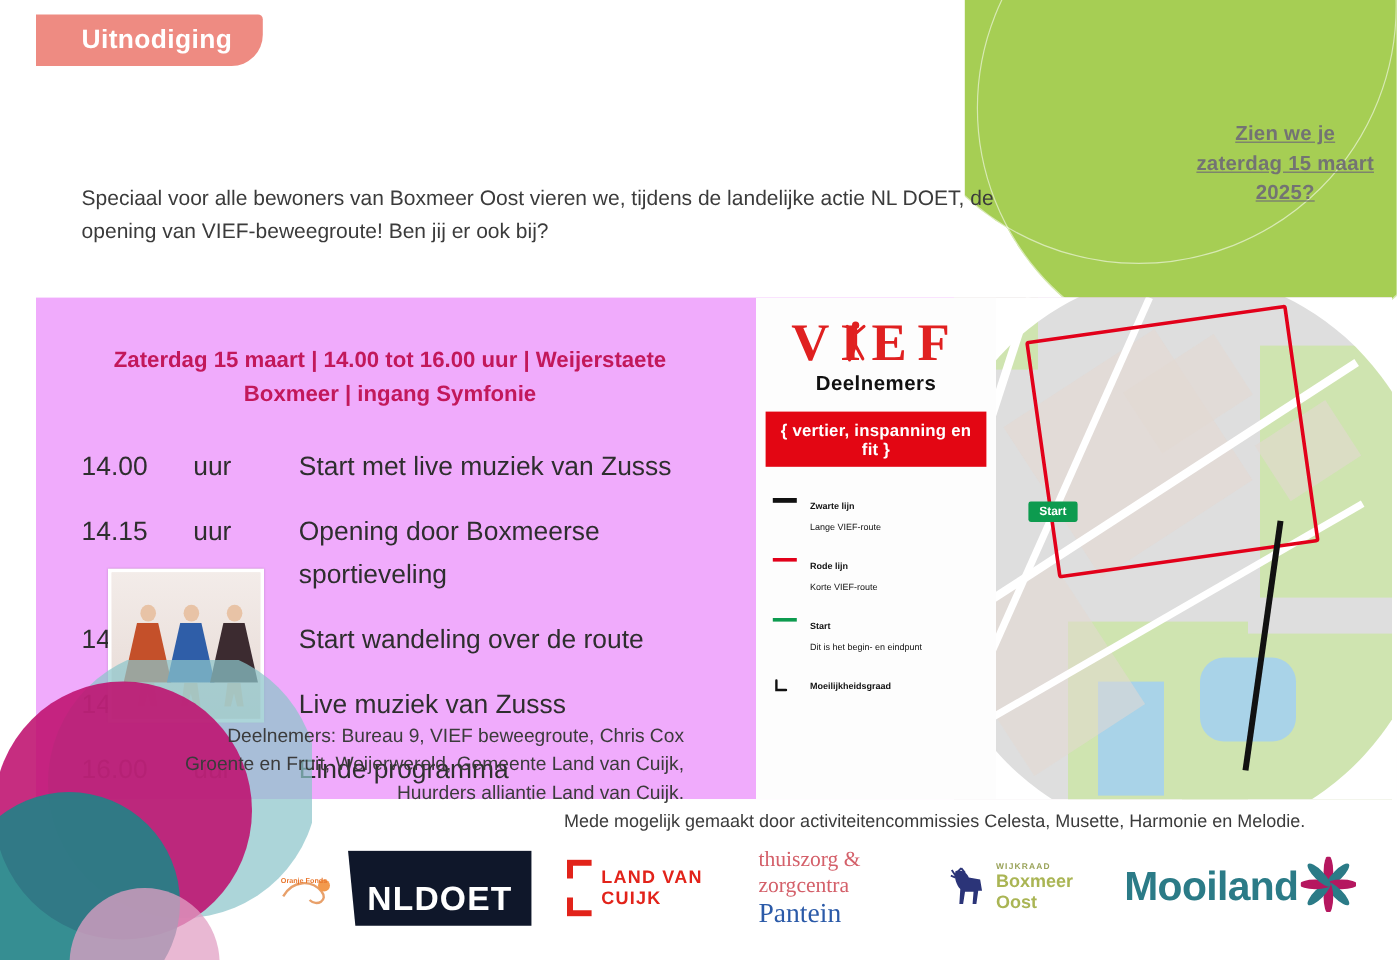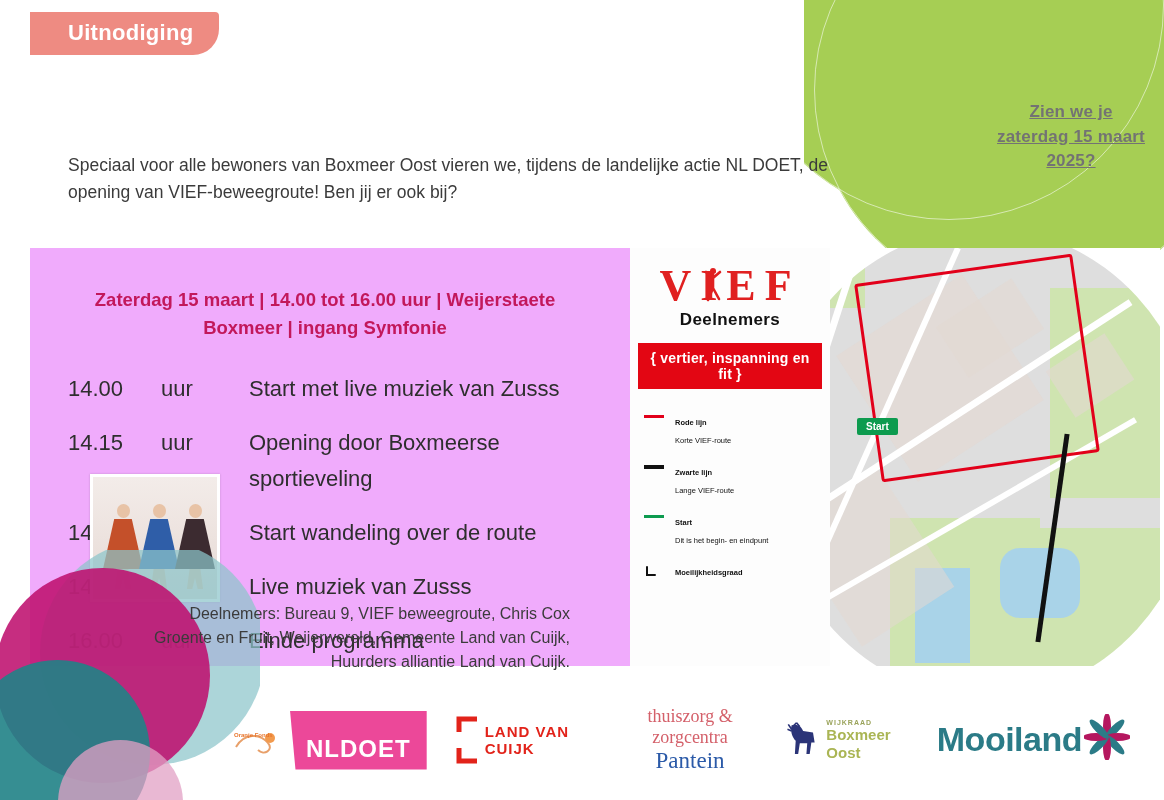--- a/index.html
+++ b/index.html
@@ -111,30 +111,30 @@
   
   .sponsors { position:absolute; left:0; top:666px; width:1164px; height:134px; background:#fff; }
   .made-by { position:absolute; left:470px; top:10px; font-size:15px; color:#3b3b3b; }
   .logo-row { position:absolute; left:230px; top:700px; width:900px; height:80px;
               display:flex; align-items:center; gap:26px; }
 
   .nldoet { display:flex; align-items:center; gap:6px; }
   .oranje { width:54px; height:34px; position:relative; }
   .oranje-txt { font-size:6px; color:#e8762d; font-weight:bold; line-height:1.1;
                 position:absolute; left:4px; top:9px; }
-  .nl-box { background:#ec4899; color:#fff; font-size:24px; font-weight:bold;
+  .nl-box { background:#0f172a; color:#fff; font-size:28px; font-weight:bold;
             padding:24px 16px 7px; letter-spacing:1px;
             clip-path:polygon(0 0,100% 0,100% 100%,4% 100%); }
 
   .lvc { display:flex; align-items:center; gap:6px; }
   .lvc-bracket { width:26px; height:48px; position:relative; }
   .lvc-txt { color:#e2231a; font-weight:bold; font-size:15px; line-height:1.15;
              letter-spacing:1px; }
 
-  .pantein { text-align:center; }
+  .pantein { text-align:left; }
   .pan-top { font-family:"Liberation Serif", serif; font-size:18px; color:#d4606a; }
   .pan-bot { font-family:"Liberation Serif", serif; font-size:23px; color:#2b5aa8; }
 
   .wijkraad { display:flex; align-items:center; gap:7px; }
   .goat { width:42px; height:46px; }
   .wr-small { font-size:7px; font-weight:bold; color:#9aa35a; letter-spacing:1px; }
   .wr-big { font-size:15px; font-weight:bold; color:#aab554; line-height:1.15; }
 
   .mooiland { display:flex; align-items:flex-start; gap:2px; }
   .ml-word { font-size:34px; color:#2b7b87; font-weight:bold; letter-spacing:-.5px; }
@@ -197,34 +197,34 @@
           <circle cx="10" cy="5" r="3" fill="#e02020"></circle>
           <path d="M10 8 L10 22 M10 12 L3 6 M10 12 L17 6 M10 22 L5 34 M10 22 L16 33" stroke="#e02020" stroke-width="2.6" fill="none" stroke-linecap="round"></path>
         </svg>
         <div class="vief-sub">Deelnemers</div>
       </div>
       <div class="vief-banner">{ vertier, inspanning en fit }</div>
 
       <div class="legend">
         <div class="leg">
           <span class="leg-mark">
+            <span class="leg-line" style="background:#111;height:4px"></span>
+          </span>
+          <span>
+            <span class="leg-title">Zwarte lijn</span><br>
+            <span class="leg-desc">Lange VIEF-route</span>
+          </span>
+        </div>
+        <div class="leg">
+          <span class="leg-mark">
             <span class="leg-line" style="background:#e2001a"></span>
           </span>
           <span>
             <span class="leg-title">Rode lijn</span><br>
             <span class="leg-desc">Korte VIEF-route</span>
-          </span>
-        </div>
-        <div class="leg">
-          <span class="leg-mark">
-            <span class="leg-line" style="background:#111;height:4px"></span>
-          </span>
-          <span>
-            <span class="leg-title">Zwarte lijn</span><br>
-            <span class="leg-desc">Lange VIEF-route</span>
           </span>
         </div>
         <div class="leg">
           <span class="leg-mark">
             <span class="leg-line" style="background:#0d9b4f"></span>
           </span>
           <span>
             <span class="leg-title">Start</span><br>
             <span class="leg-desc">Dit is het begin- en eindpunt</span>
           </span>
@@ -289,20 +289,23 @@
 
   <div class="deco">
     <div class="dc dc-teal-lt"></div>
     <div class="dc dc-magenta"></div>
     <div class="dc dc-teal"></div>
     <div class="dc dc-pink-lt"></div>
   </div>
 
   <div class="participants">Deelnemers: Bureau 9, VIEF beweegroute, Chris Cox Groente en Fruit, Weijerwereld, Gemeente Land van Cuijk, Huurders alliantie Land van Cuijk.</div>
 
+  <div class="sponsors">
+    <div class="made-by">Mede mogelijk gemaakt door activiteitencommissies Celesta, Musette, Harmonie en Melodie.</div>
+  </div>
 
   <div class="logo-row">
 
     <div class="nldoet">
       <div class="oranje">
         <svg width="54" height="34" viewBox="0 0 54 34">
           <path d="M6 24 C14 10, 30 10, 38 20 C44 27, 34 33, 28 27" stroke="#e8a06a" stroke-width="2" fill="none"></path>
           <circle cx="40" cy="15" r="5" fill="#f29a4d"></circle>
         </svg>
         <div class="oranje-txt">Oranje Fonds</div>

